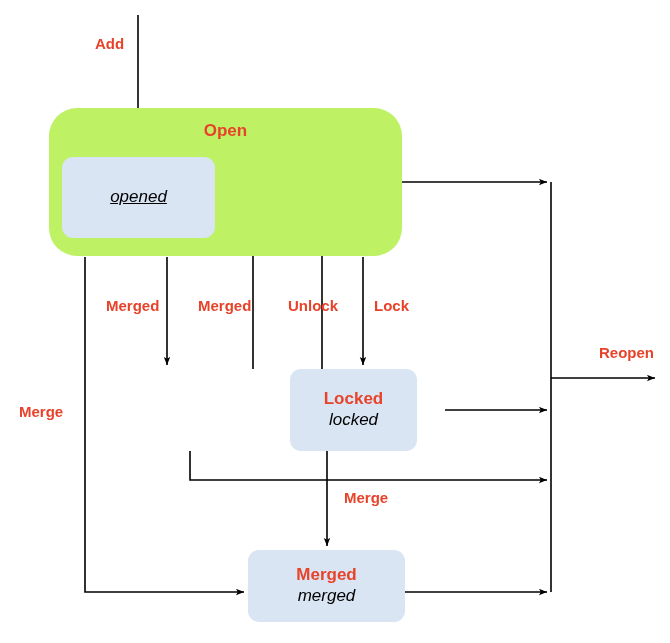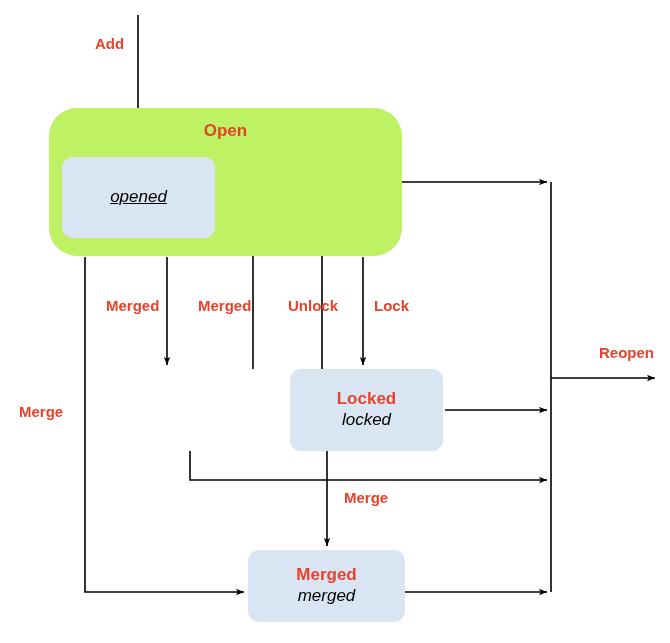--- a/index.html
+++ b/index.html
@@ -111,21 +111,21 @@
   <div class="node group-node" style="left:49px; top:108px; width:353px; height:148px;">
     <div class="group-title">Open</div>
   </div>
 
   <div class="node state-node" style="left:62px; top:157px; width:153px; height:81px;text-decoration:underline;">
     <div class="state-sub-only">opened</div>
   </div>
 
 
 
-  <div class="node state-node" style="left:290px; top:369px; width:153px; height:82px;text-align:right;">
+  <div class="node state-node" style="left:290px; top:369px; width:127px; height:82px;text-align:right;">
     <div class="state-title">Locked</div>
     <div class="state-sub">locked</div>
   </div>
 
   <div class="node state-node" style="left:248px; top:550px; width:157px; height:72px;">
     <div class="state-title">Merged</div>
     <div class="state-sub">merged</div>
   </div>
 
   <div class="edge-label" style="left:95px; top:35px;">Add</div>

